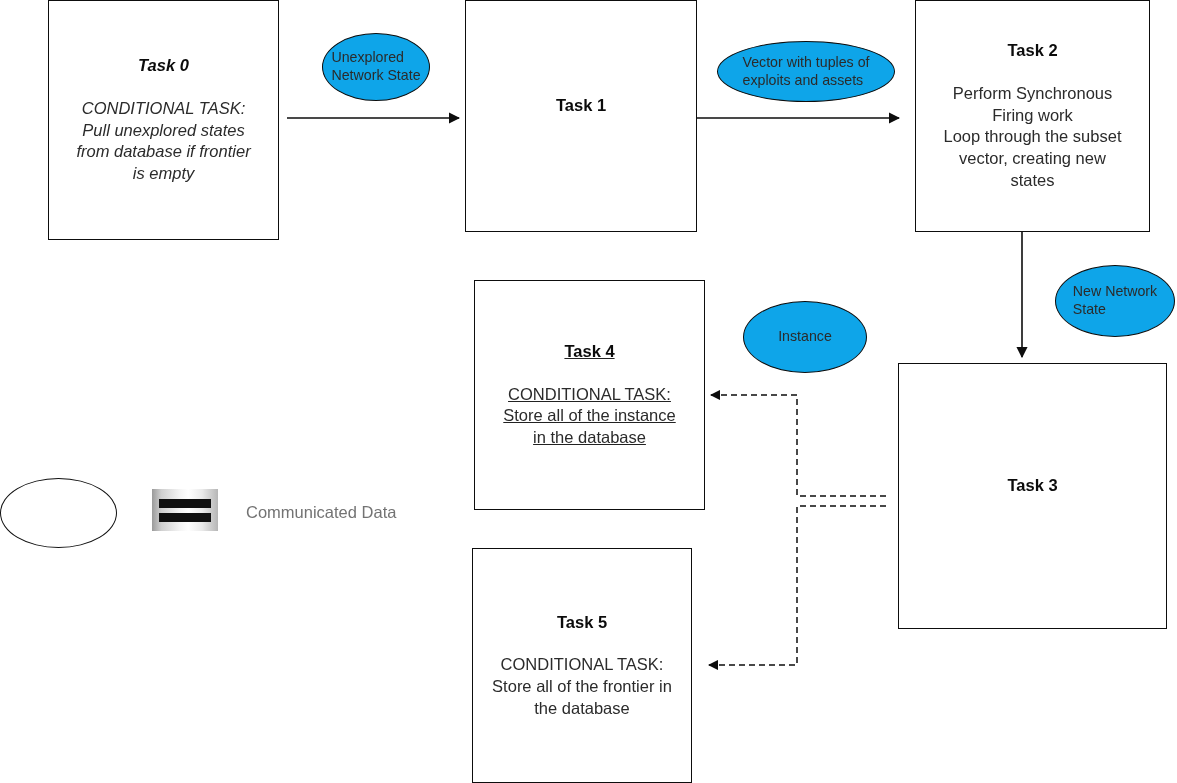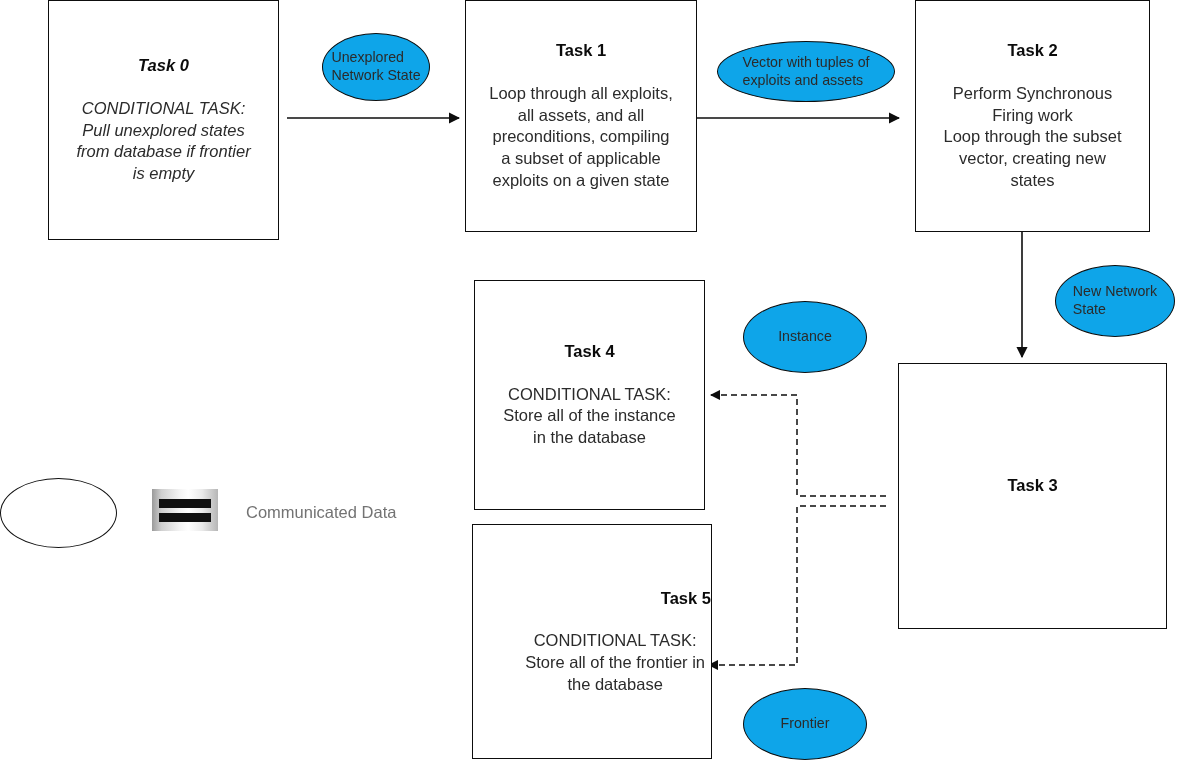--- a/index.html
+++ b/index.html
@@ -121,66 +121,60 @@
   <div class="node" style="left:48px; top:0px; width:231px; height:240px;font-style:italic;">
     <div class="node-title">Task 0</div>
     <div class="node-body">CONDITIONAL TASK:
 Pull unexplored states
 from database if frontier
 is empty</div>
   </div>
 
   <div class="node" style="left:465px; top:0px; width:232px; height:232px;">
     <div class="node-title">Task 1</div>
-    <div class="node-body">Loop through all exploits,
-all assets, and all
-preconditions, compiling
-a subset of applicable
-exploits on a given state</div>
   </div>
 
   <div class="node" style="left:905px; top:0px; width:235px; height:232px;margin-left:10px;">
     <div class="node-title">Task 2</div>
     <div class="node-body">Perform Synchronous
 Firing work
 Loop through the subset
 vector, creating new
 states</div>
   </div>
 
   <div class="node" style="left:886px; top:363px; width:269px; height:266px;margin-left:12px;">
     <div class="node-title">Task 3</div>
   </div>
 
-  <div class="node" style="left:474px; top:280px; width:231px; height:230px;">
+  <div class="node" style="left:474px; top:280px; width:231px; height:230px;text-decoration:underline;">
     <div class="node-title">Task 4</div>
     <div class="node-body">CONDITIONAL TASK:
 Store all of the instance
 in the database</div>
   </div>
 
-  <div class="node" style="left:472px; top:524px; width:240px; height:235px;align-items:flex-end;">
+  <div class="node" style="left:472px; top:548px; width:220px; height:235px;">
     <div class="node-title">Task 5</div>
     <div class="node-body">CONDITIONAL TASK:
 Store all of the frontier in
 the database</div>
   </div>
 
   <div class="ellipse" style="left:322px; top:33px; width:108px; height:68px;">Unexplored
 Network State</div>
 
   <div class="ellipse" style="left:717px; top:41px; width:178px; height:61px;">Vector with tuples of
 exploits and assets</div>
 
   <div class="ellipse" style="left:1055px; top:265px; width:120px; height:72px;">New Network
 State</div>
 
   <div class="ellipse" style="left:743px; top:301px; width:124px; height:72px;">Instance</div>
 
-  <div class="ellipse" style="left:743px; top:688px; width:124px; height:72px;">Frontier</div>
 
   <div class="legend-ellipse" style="left:0px; top:478px; width:117px; height:70px;"></div>
 
   <div class="legend-icon" style="left:152px; top:489px; width:66px; height:42px;">
     <div class="bar"></div>
     <div class="bar"></div>
   </div>
 
   <div class="legend-label" style="left:246px; top:503px;">Communicated Data</div>
 

